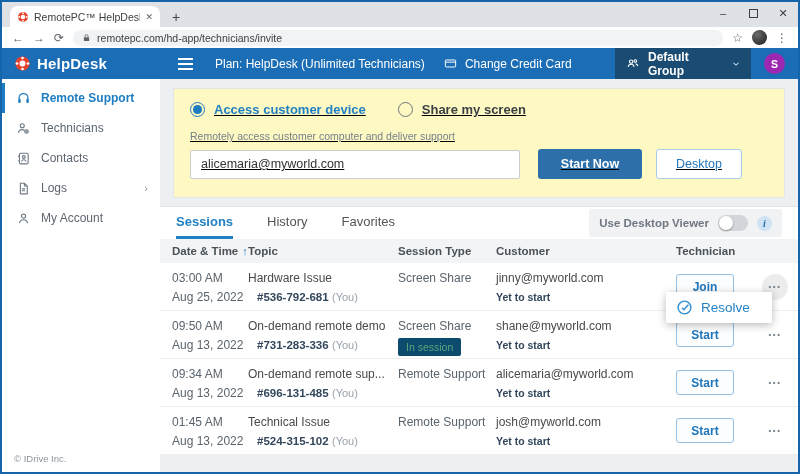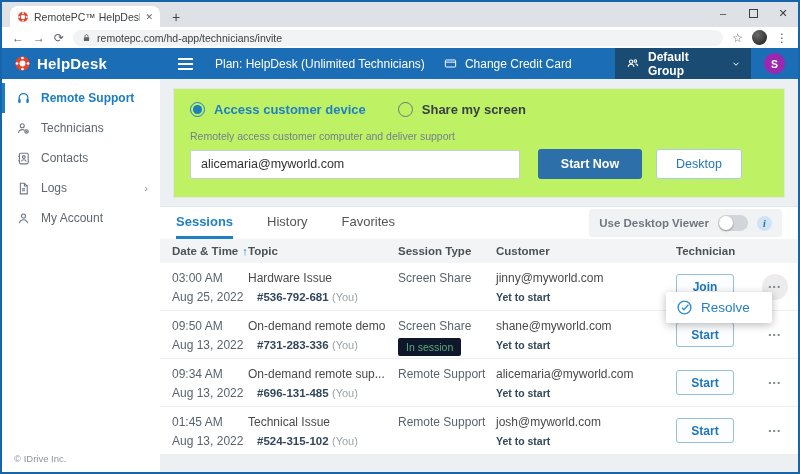--- a/index.html
+++ b/index.html
@@ -40,21 +40,21 @@
   .side-item { height:30px; display:flex; align-items:center; gap:10px; padding-left:14px; font-size:12px; color:#5d6670; cursor:pointer; }
   .side-item svg { color:#6f7a85; flex:none; }
   .side-item.active { color:#1d7dc2; font-weight:bold; box-shadow:inset 3px 0 0 #1d7dc2; }
   .side-item.active svg { color:#1d7dc2; }
   .side-chev { margin-left:auto; margin-right:12px; color:#8a939c; font-size:11px; }
   .copyright { position:absolute; bottom:8px; left:12px; font-size:9.5px; color:#8b949c; }
 
   .main { flex:1; background:#edf0f3; position:relative; overflow:hidden; }
 
   
-  .card1 { margin:9px 13px 0 13px; background:#bef264; border:1px solid #e2e6e9; height:110px; padding:13px 16px 0 16px; }
+  .card1 { margin:9px 13px 0 13px; background:#fef9c3; border:1px solid #e2e6e9; height:110px; padding:13px 16px 0 16px;text-decoration:underline; }
   .radio-row { display:flex; align-items:center; }
   .radio-opt { display:flex; align-items:center; gap:9px; cursor:pointer; }
   .radio { width:15px; height:15px; border-radius:50%; border:1.5px solid #6d757d; position:relative; flex:none; }
   .radio.sel { border-color:#1d7dc2; }
   .radio.sel::after { content:""; position:absolute; inset:2.2px; border-radius:50%; background:#1d7dc2; }
   .r1 { font-size:13px; font-weight:600; color:#2180c4; }
   .r2 { font-size:13px; font-weight:600; color:#3a3f45; }
   .radio-opt + .radio-opt { margin-left:32px; }
   .desc { margin-top:13px; font-size:10.5px; color:#75808a; }
   .input-row { margin-top:7px; display:flex; align-items:center; }
@@ -78,21 +78,21 @@
   .th-date { display:flex; align-items:center; gap:4px; }
   .sort-arrow { color:#2180c4; font-size:11px; font-weight:bold; }
   .trow { height:48px; border-bottom:1px solid #eceef0; }
   .cell { padding-top:8px; font-size:12px; color:#5a646d; line-height:14px; }
   .l2 { margin-top:5px; }
   .topic1 { color:#4a4a4a; white-space:nowrap; overflow:hidden; text-overflow:ellipsis; padding-right:8px; }
   .sid { font-weight:bold; color:#33475c; font-size:11.5px;margin-left:9px; }
   .you { color:#9aa3ab; font-size:11px; }
   .email { color:#4a4a4a; }
   .yts { font-size:10.5px; font-weight:600; color:#33475c; }
-  .badge { display:inline-block; font-size:10.5px; color:#57a87b; background:#0f172a; padding:2px 8px; border-radius:2px; }
+  .badge { display:inline-block; font-size:10.5px; color:#57a87b; background:#0c4a6e; padding:2px 8px; border-radius:2px; }
   .badge:empty { display:none; }
   .tech-cell { display:flex; align-items:center; gap:28px; padding-top:0; }
   .row-btn { width:58px; height:25px; background:#fbfdff; border:1px solid #93bfe3; border-radius:3px; color:#2076ba; font-size:12px; font-weight:600; font-family:inherit; cursor:pointer; }
   .dots { color:#7d868e; font-size:8px; font-weight:bold; letter-spacing:1.5px; cursor:pointer; }
   .dots-wrap { width:26px; height:26px; border-radius:50%; display:flex; align-items:center; justify-content:center; }
   .dots-wrap.hl { background:#ececed; }
 
   
   .context-menu { position:absolute; left:664px; top:290px; width:106px; height:31px; background:#fff; box-shadow:0 2px 8px rgba(0,0,0,.28); border-radius:2px; display:flex; align-items:center; gap:8px; padding:0 10px; z-index:20;text-align:center; }
   .resolve-label { font-size:13.5px; color:#2481c4; cursor:pointer; }

